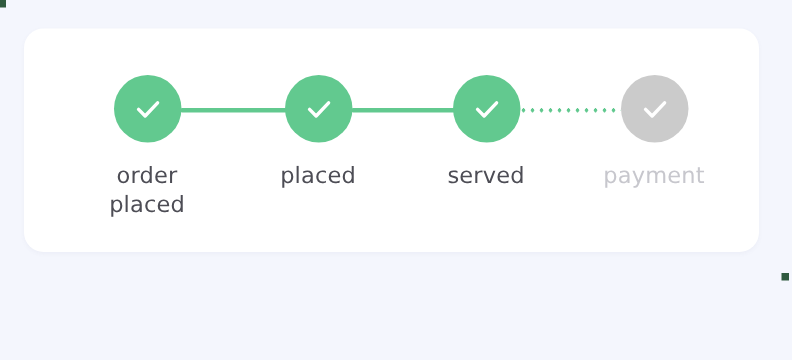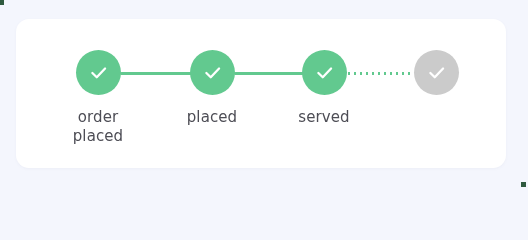--- a/index.html
+++ b/index.html
@@ -168,20 +168,21 @@
       </div>
 
       <div class="step step-4">
         <div class="circle pending">
           <span class="check">
             <svg width="21" height="21" viewBox="0 0 24 24" fill="none" stroke="#ffffff" stroke-width="2.6" stroke-linecap="round" stroke-linejoin="round">
               <polyline points="5,12.5 10,17.5 19.5,7.5"></polyline>
             </svg>
           </span>
         </div>
+        <div class="step-label muted">payment</div>
       </div>
 
     </div>
   </div>
 
   <div class="corner-mark corner-tl"></div>
   <div class="corner-mark corner-br"></div>
 
 </div>
 

